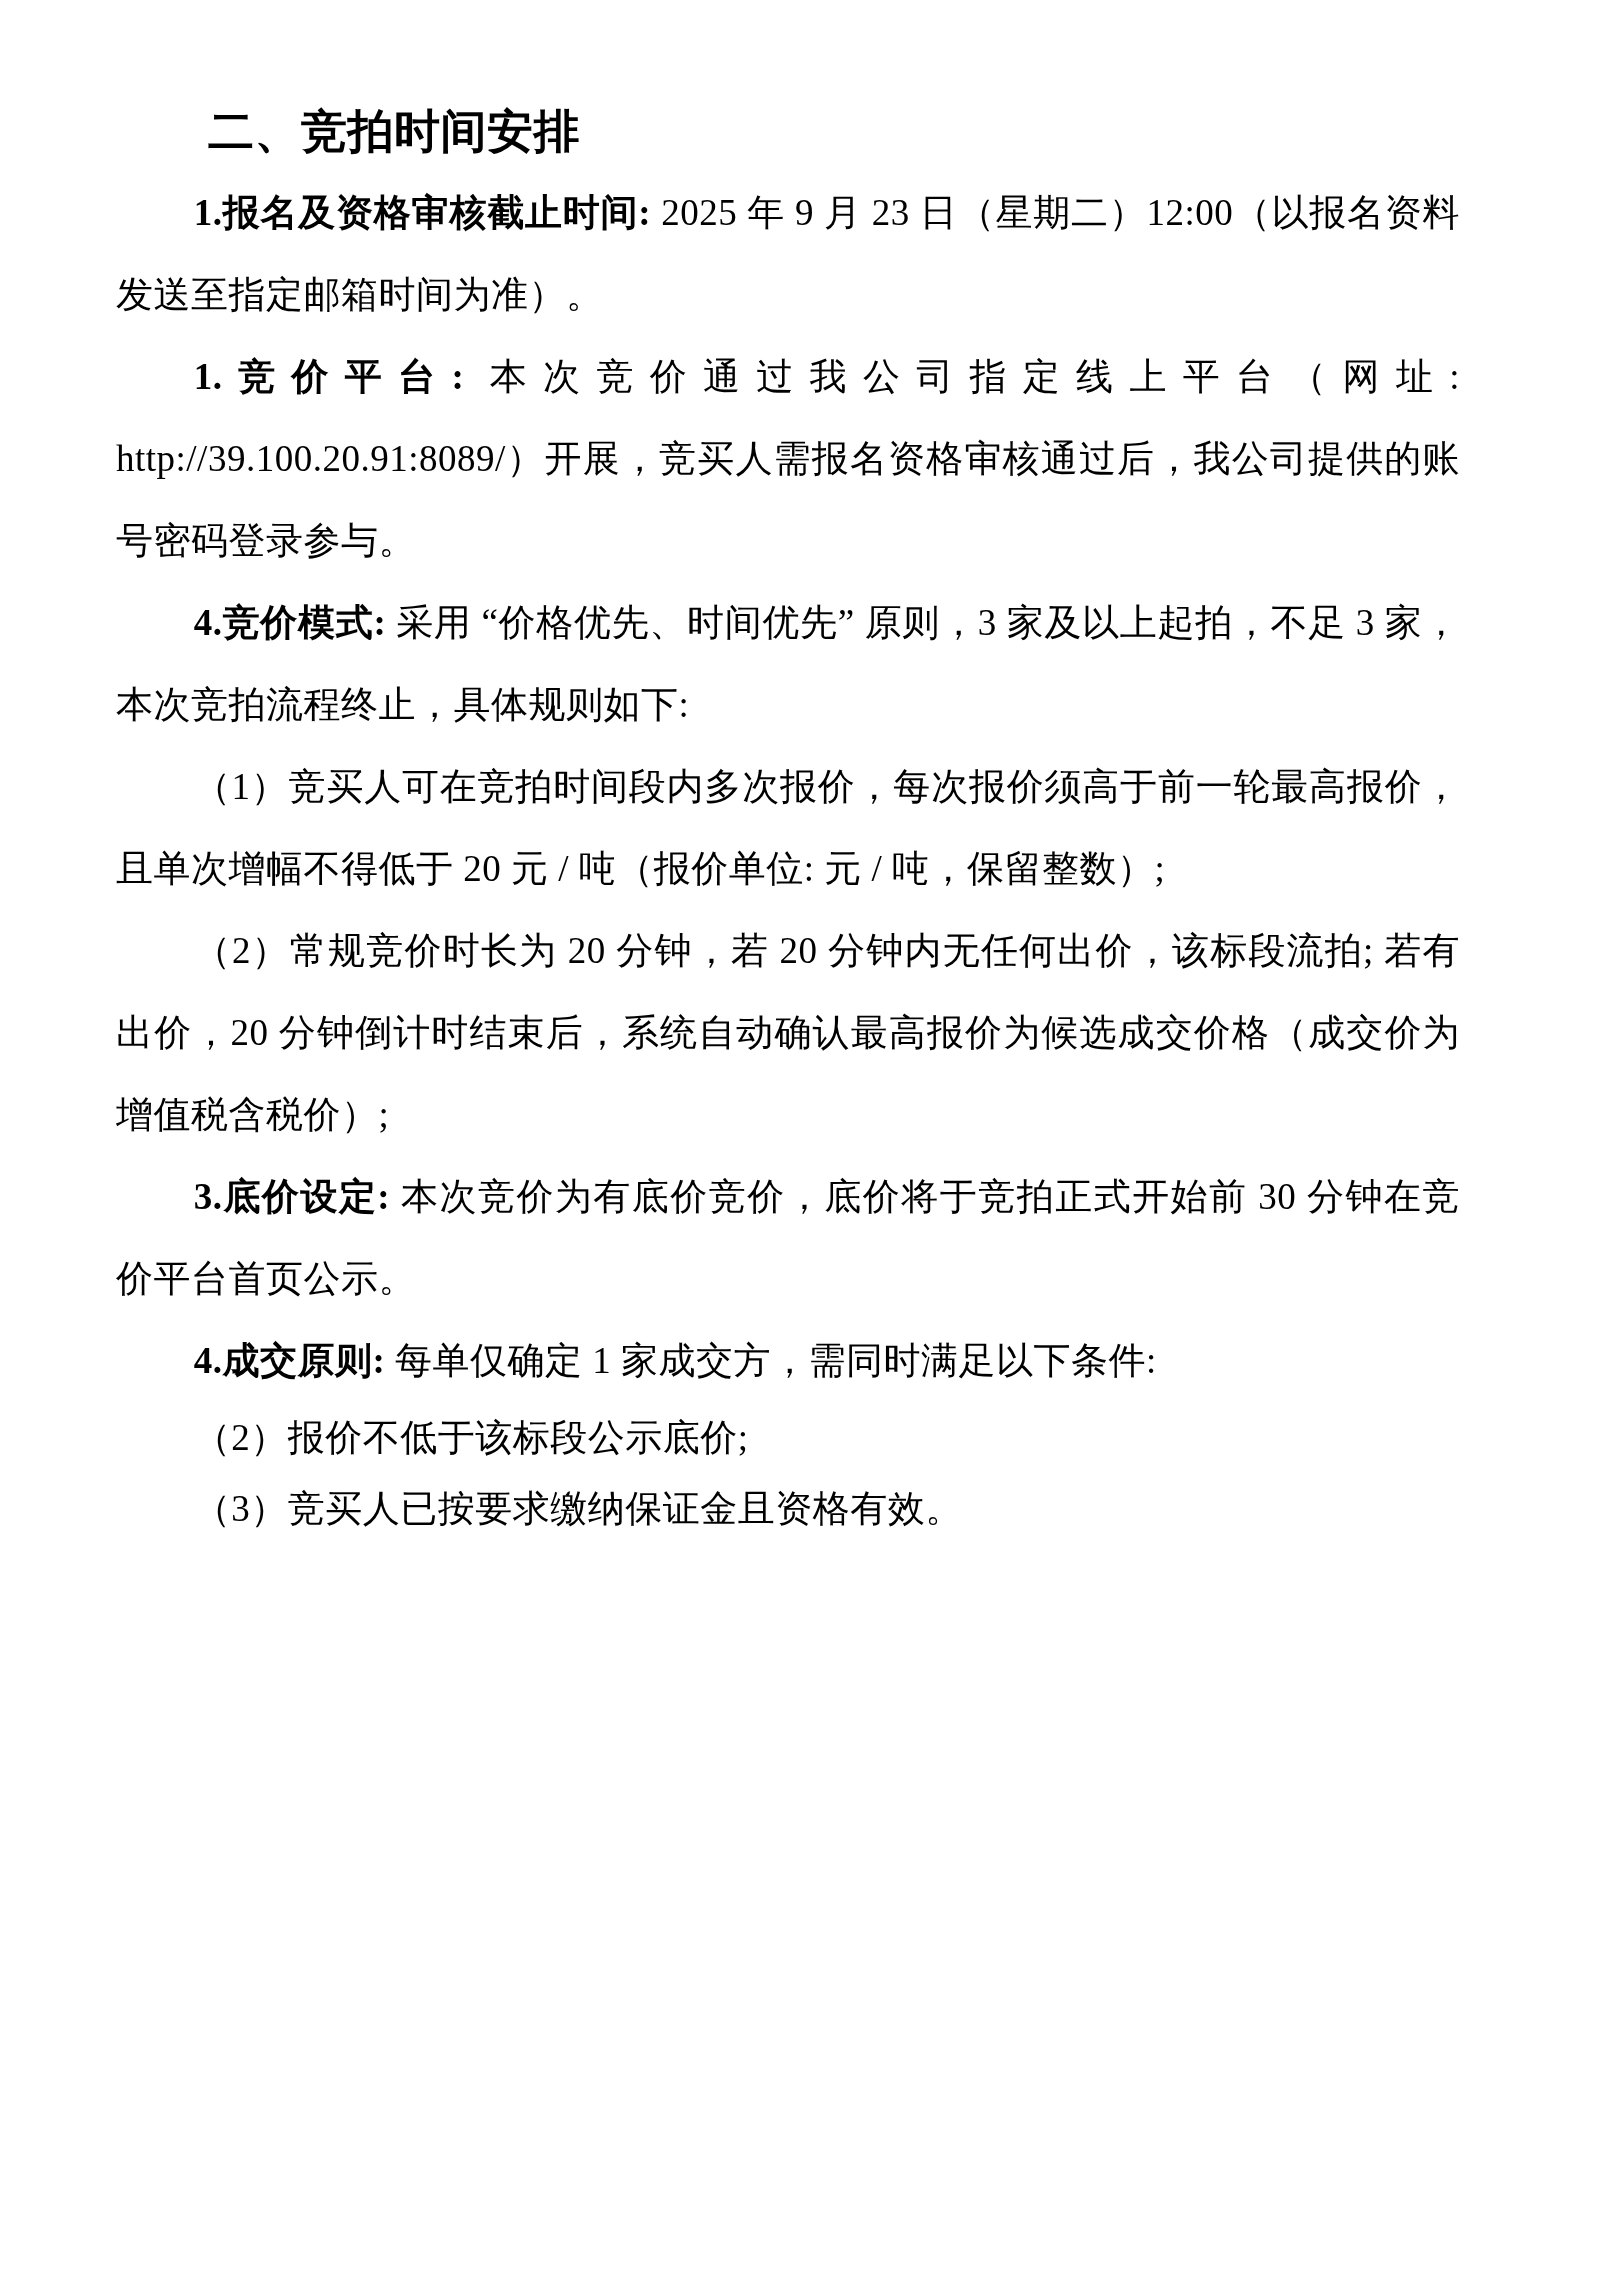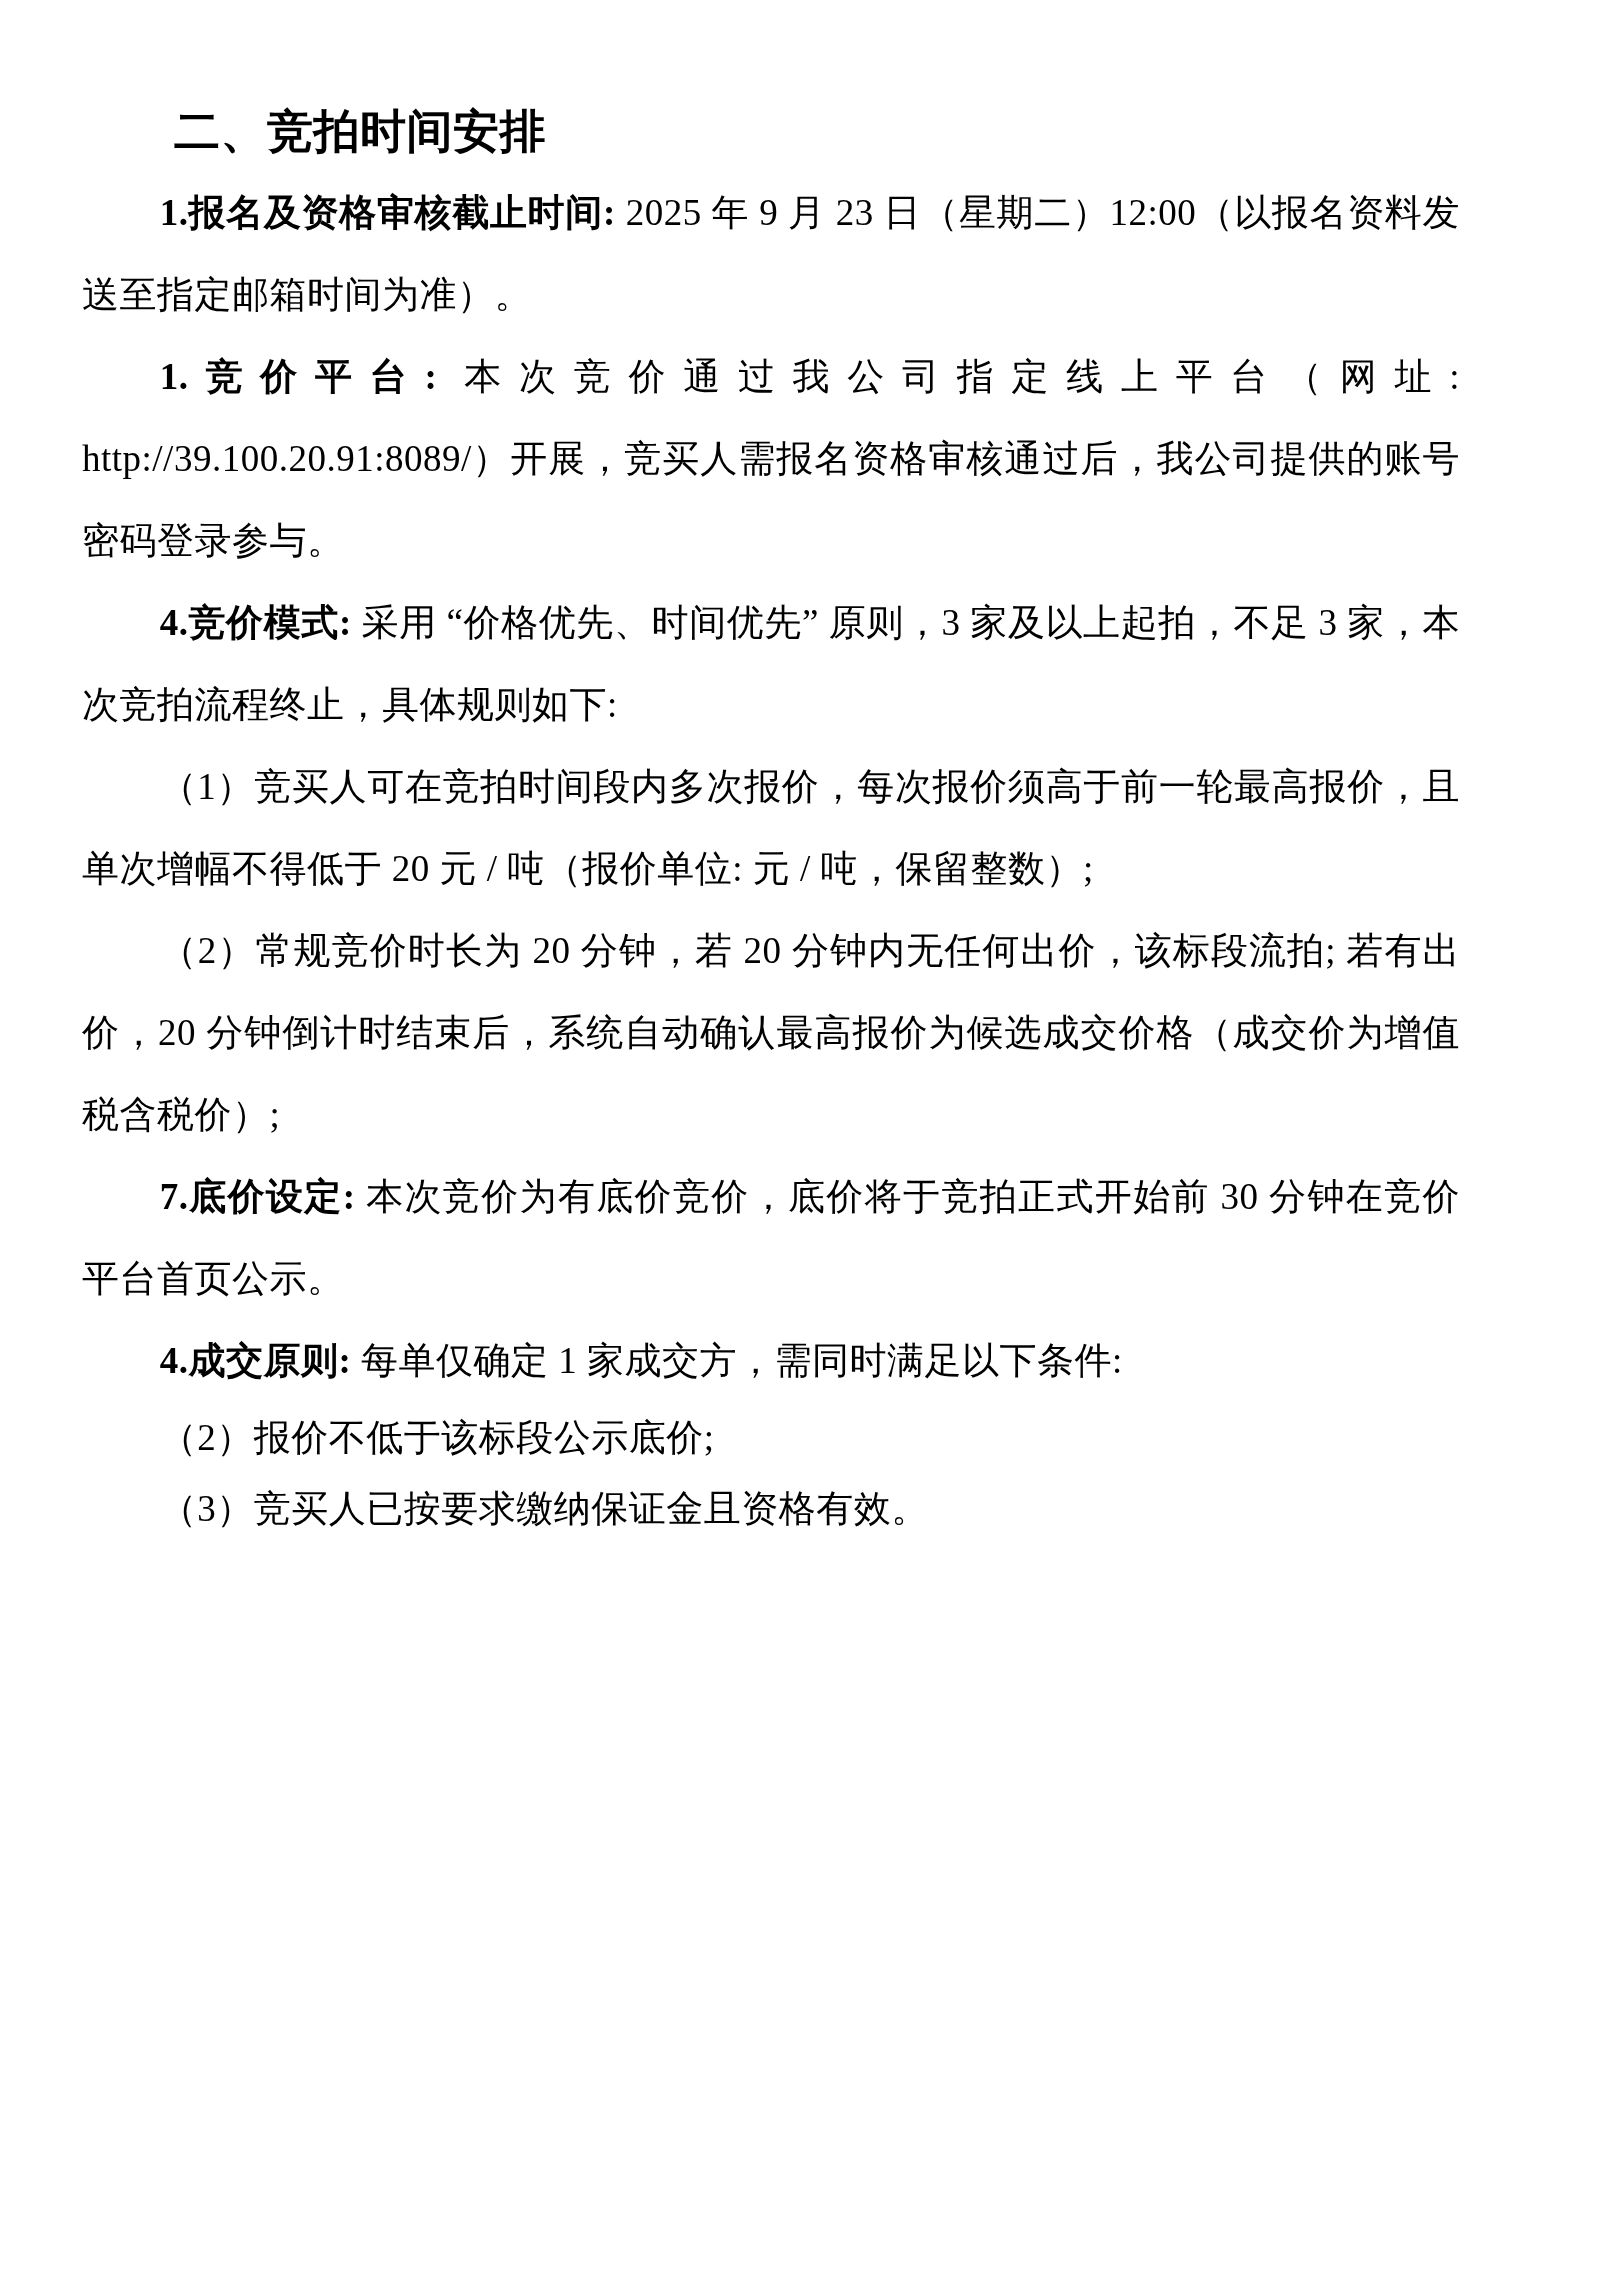--- a/index.html
+++ b/index.html
@@ -7,21 +7,21 @@
     padding: 0;
     background: #ffffff;
   }
   .page {
     position: relative;
     width: 1623px;
     height: 2295px;
     background: #ffffff;
     color: #000000;
     box-sizing: border-box;
-    padding: 90px 163px 0 82px;
+    padding: 90px 163px 0 116px;
     font-family: "Liberation Serif", serif;
     overflow: hidden;
   }
   p.para {
     margin: 0;
     font-size: 37px;
     line-height: 82px;
     text-align: justify;
     text-indent: 2.1em;
     letter-spacing: 0.5px;
@@ -53,21 +53,21 @@
 
   <p class="para"><span class="lbl">1.竞价平台: </span><span>本次竞价通过我公司指定线上平台（网址: http://39.100.20.91:8089/）开展，竞买人需报名资格审核通过后，我公司提供的账号密码登录参与。</span></p>
 
   <p class="para"><span class="lbl">4.竞价模式: </span><span>采用 “价格优先、时间优先” 原则，3 家及以上起拍，不足 3 家，本次竞拍流程终止，具体规则如下:</span></p>
 
   <p class="para"><span>（1）竞买人可在竞拍时间段内多次报价，每次报价须高于前一轮最高报价，且单次增幅不得低于 20 元 / 吨（报价单位: 元 / 吨，保留整数）;</span></p>
 
   <p class="para"><span>（2）常规竞价时长为 20 分钟，若 20 分钟内无任何出价，该标段流拍; 若有出价，20 分钟倒计时结束后，系统自动确认最高报价为候选成交价格（成交价为增值税含税价）;</span></p>
 
 
-  <p class="para"><span class="lbl">7.底价设定: </span><span>本次竞价为有底价竞价，底价将于竞拍正式开始前 30 分钟在竞价平台首页公示。</span></p>
+  <p class="para"><span class="lbl">3.底价设定: </span><span>本次竞价为有底价竞价，底价将于竞拍正式开始前 30 分钟在竞价平台首页公示。</span></p>
 
   <p class="para"><span class="lbl">4.成交原则: </span><span>每单仅确定 1 家成交方，需同时满足以下条件:</span></p>
 
 
   <p class="para tight"><span>（2）报价不低于该标段公示底价;</span></p>
 
   <p class="para tight"><span>（3）竞买人已按要求缴纳保证金且资格有效。</span></p>
 
 </div>
 

